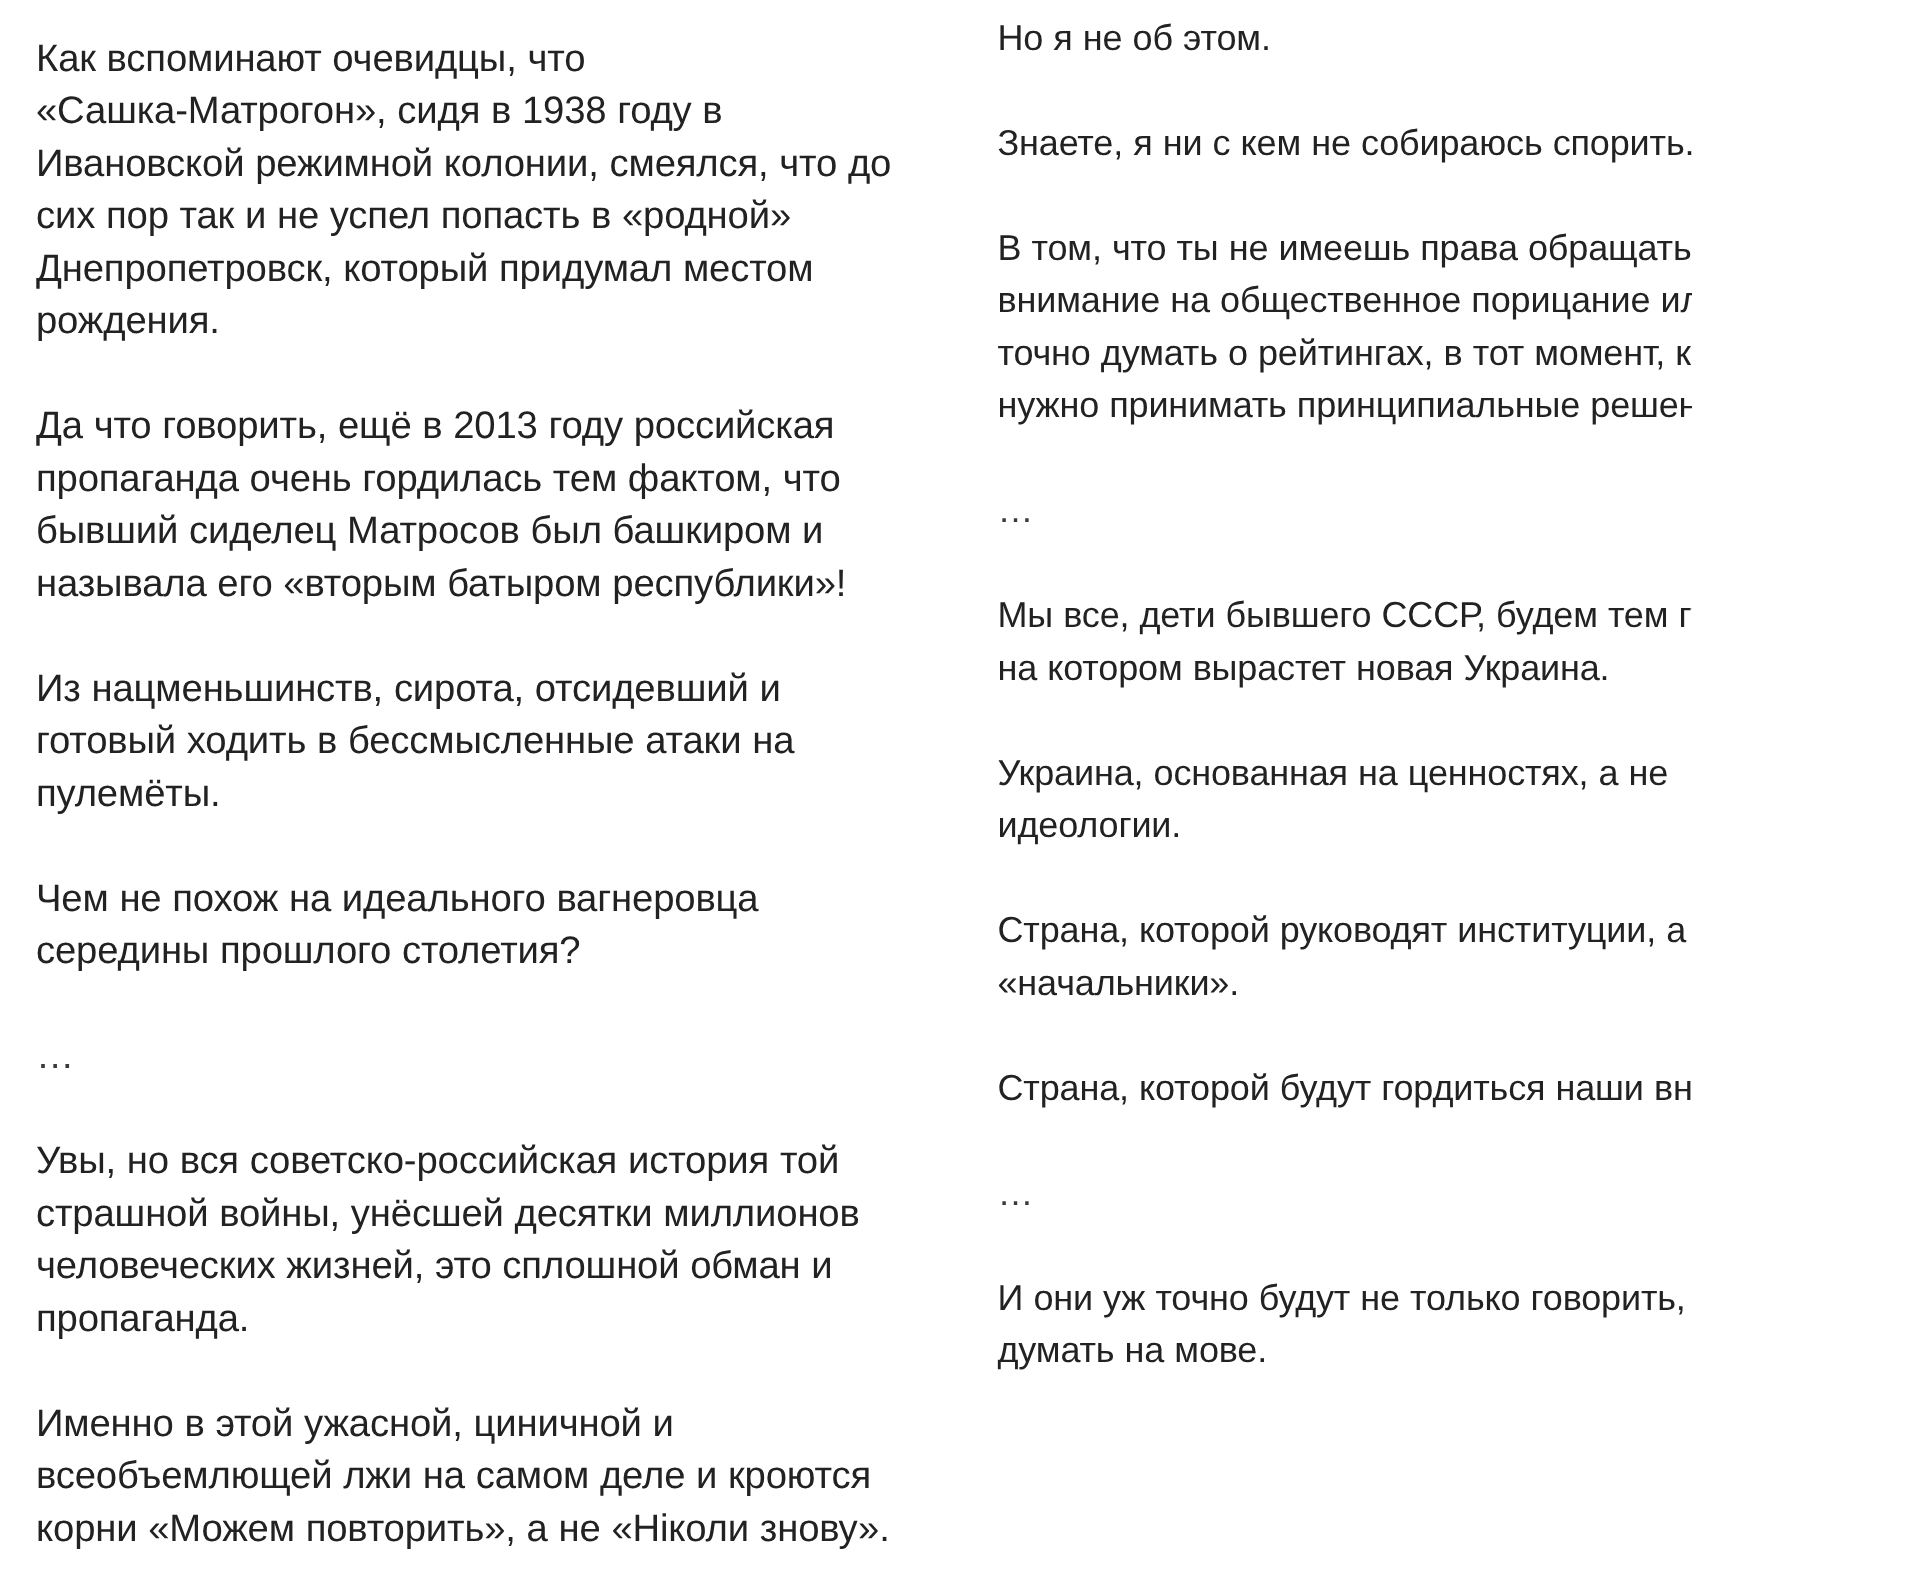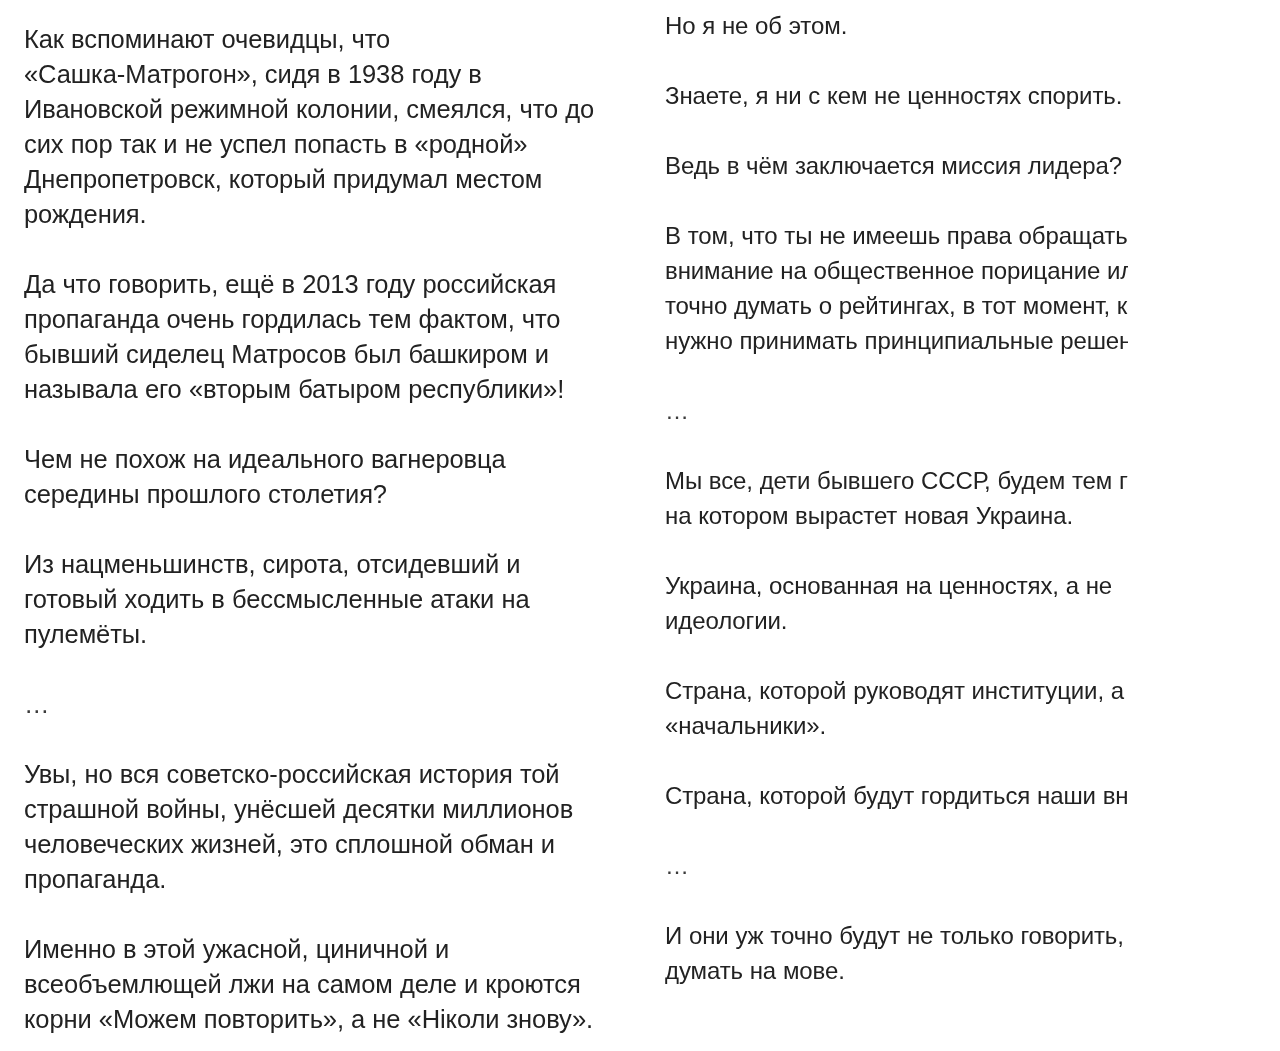--- a/index.html
+++ b/index.html
@@ -73,40 +73,39 @@
     <p class="para">Как вспоминают очевидцы, что
 «Сашка-Матрогон», сидя в 1938 году в
 Ивановской режимной колонии, смеялся, что до
 сих пор так и не успел попасть в «родной»
 Днепропетровск, который придумал местом
 рождения.</p>
     <p class="para">Да что говорить, ещё в 2013 году российская
 пропаганда очень гордилась тем фактом, что
 бывший сиделец Матросов был башкиром и
 называла его «вторым батыром республики»!</p>
-    <p class="para">Чем не похож на идеального вагнеровца
-середины прошлого столетия?</p>
     <p class="para">Из нацменьшинств, сирота, отсидевший и
 готовый ходить в бессмысленные атаки на
 пулемёты.</p>
+    <p class="para">Чем не похож на идеального вагнеровца
+середины прошлого столетия?</p>
     <p class="para ellipsis">…</p>
     <p class="para">Увы, но вся советско-российская история той
 страшной войны, унёсшей десятки миллионов
 человеческих жизней, это сплошной обман и
 пропаганда.</p>
     <p class="para">Именно в этой ужасной, циничной и
 всеобъемлющей лжи на самом деле и кроются
 корни «Можем повторить», а не «Ніколи знову».</p>
 
   </div>
 
   <div class="column column-right">
     <p class="para">Но я не об этом.</p>
-    <p class="para">Знаете, я ни с кем не ценностях спорить.</p>
-    <p class="para">Ведь в чём заключается миссия лидера?</p>
+    <p class="para">Знаете, я ни с кем не собираюсь спорить.</p>
     <p class="para">В том, что ты не имеешь права обращать
 внимание на общественное порицание или уж
 точно думать о рейтингах, в тот момент, когда
 нужно принимать принципиальные решения.</p>
     <p class="para ellipsis">…</p>
     <p class="para">Мы все, дети бывшего СССР, будем тем гумусом,
 на котором вырастет новая Украина.</p>
     <p class="para">Украина, основанная на ценностях, а не
 идеологии.</p>
     <p class="para">Страна, которой руководят институции, а не

